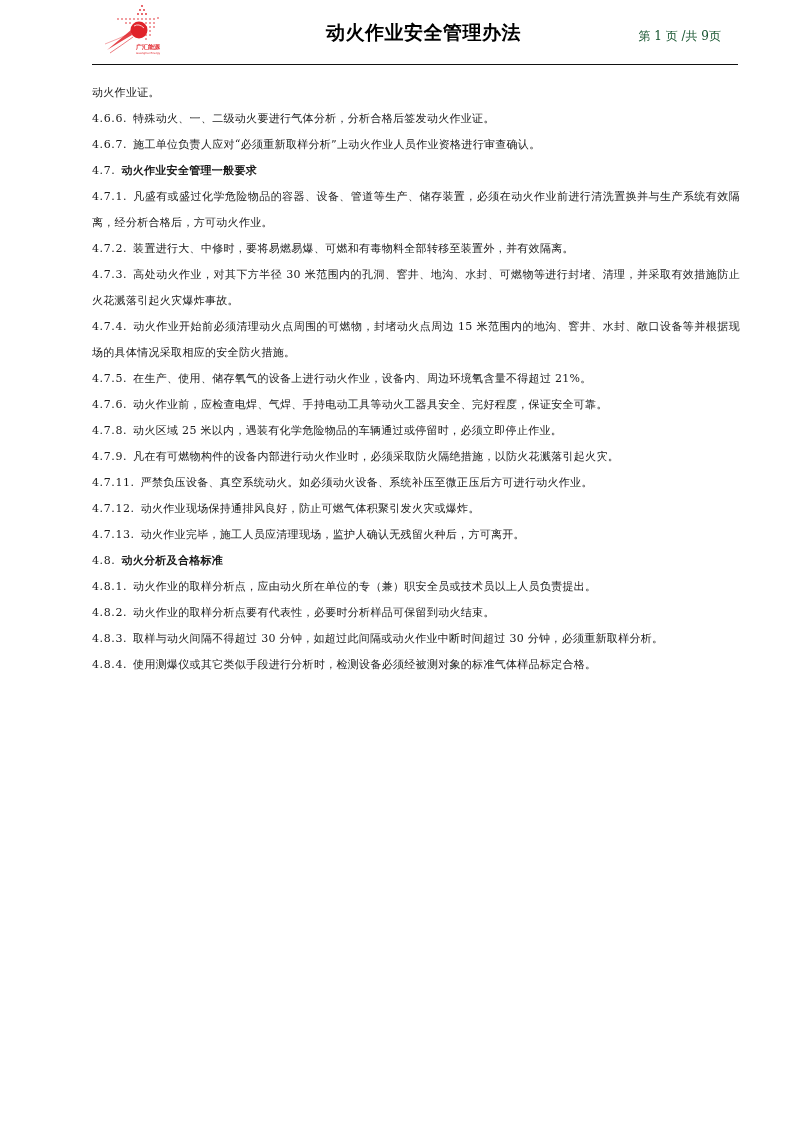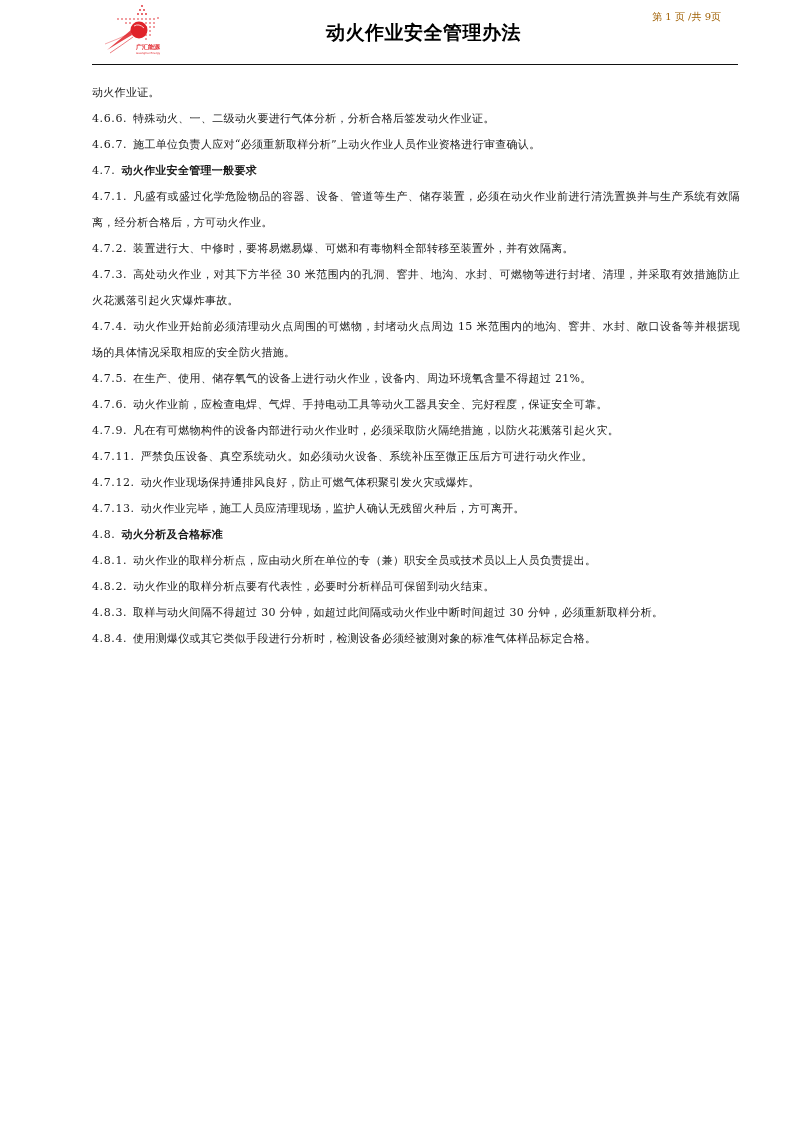--- a/index.html
+++ b/index.html
@@ -36,23 +36,23 @@
       font-family: Liberation Sans, sans-serif;
       font-weight: bold;
       font-size: 19px;
       letter-spacing: 0.5px;
       color: #000000;
       white-space: nowrap;
     }
     .page-indicator {
       position: absolute;
       right: 17px;
-      top: 10px;
-      font-size: 10px;
-      color: #a16207;
+      top: 28px;
+      font-size: 12px;
+      color: #14532d;
       white-space: nowrap;
     }
     .header-rule {
       position: absolute;
       left: 92px;
       top: 64px;
       width: 646px;
       height: 0;
       border-top: 1.5px solid #111;
     }
@@ -142,20 +142,21 @@
   <p class="para"><span class="num" style="margin-right: 0px;"></span><span class="text">动火作业证。</span></p>
   <p class="para"><span class="num">4.6.6.</span><span class="text">特殊动火、一、二级动火要进行气体分析，分析合格后签发动火作业证。</span></p>
   <p class="para"><span class="num">4.6.7.</span><span class="text">施工单位负责人应对“必须重新取样分析”上动火作业人员作业资格进行审查确认。</span></p>
   <p class="para heading"><span class="num">4.7.</span><span class="text">动火作业安全管理一般要求</span></p>
   <p class="para"><span class="num">4.7.1.</span><span class="text">凡盛有或盛过化学危险物品的容器、设备、管道等生产、储存装置，必须在动火作业前进行清洗置换并与生产系统有效隔离，经分析合格后，方可动火作业。</span></p>
   <p class="para"><span class="num">4.7.2.</span><span class="text">装置进行大、中修时，要将易燃易爆、可燃和有毒物料全部转移至装置外，并有效隔离。</span></p>
   <p class="para"><span class="num">4.7.3.</span><span class="text">高处动火作业，对其下方半径 30 米范围内的孔洞、窨井、地沟、水封、可燃物等进行封堵、清理，并采取有效措施防止火花溅落引起火灾爆炸事故。</span></p>
   <p class="para"><span class="num">4.7.4.</span><span class="text">动火作业开始前必须清理动火点周围的可燃物，封堵动火点周边 15 米范围内的地沟、窨井、水封、敞口设备等并根据现场的具体情况采取相应的安全防火措施。</span></p>
   <p class="para"><span class="num">4.7.5.</span><span class="text">在生产、使用、储存氧气的设备上进行动火作业，设备内、周边环境氧含量不得超过 21%。</span></p>
   <p class="para"><span class="num">4.7.6.</span><span class="text">动火作业前，应检查电焊、气焊、手持电动工具等动火工器具安全、完好程度，保证安全可靠。</span></p>
+  <p class="para"><span class="num">4.7.8.</span><span class="text">动火区域 25 米以内，遇装有化学危险物品的车辆通过或停留时，必须立即停止作业。</span></p>
   <p class="para"><span class="num">4.7.9.</span><span class="text">凡在有可燃物构件的设备内部进行动火作业时，必须采取防火隔绝措施，以防火花溅落引起火灾。</span></p>
   <p class="para"><span class="num">4.7.11.</span><span class="text">严禁负压设备、真空系统动火。如必须动火设备、系统补压至微正压后方可进行动火作业。</span></p>
   <p class="para"><span class="num">4.7.12.</span><span class="text">动火作业现场保持通排风良好，防止可燃气体积聚引发火灾或爆炸。</span></p>
   <p class="para"><span class="num">4.7.13.</span><span class="text">动火作业完毕，施工人员应清理现场，监护人确认无残留火种后，方可离开。</span></p>
   <p class="para heading"><span class="num">4.8.</span><span class="text">动火分析及合格标准</span></p>
   <p class="para"><span class="num">4.8.1.</span><span class="text">动火作业的取样分析点，应由动火所在单位的专（兼）职安全员或技术员以上人员负责提出。</span></p>
   <p class="para"><span class="num">4.8.2.</span><span class="text">动火作业的取样分析点要有代表性，必要时分析样品可保留到动火结束。</span></p>
   <p class="para"><span class="num">4.8.3.</span><span class="text">取样与动火间隔不得超过 30 分钟，如超过此间隔或动火作业中断时间超过 30 分钟，必须重新取样分析。</span></p>
   <p class="para"><span class="num">4.8.4.</span><span class="text">使用测爆仪或其它类似手段进行分析时，检测设备必须经被测对象的标准气体样品标定合格。</span></p>
 </div>

